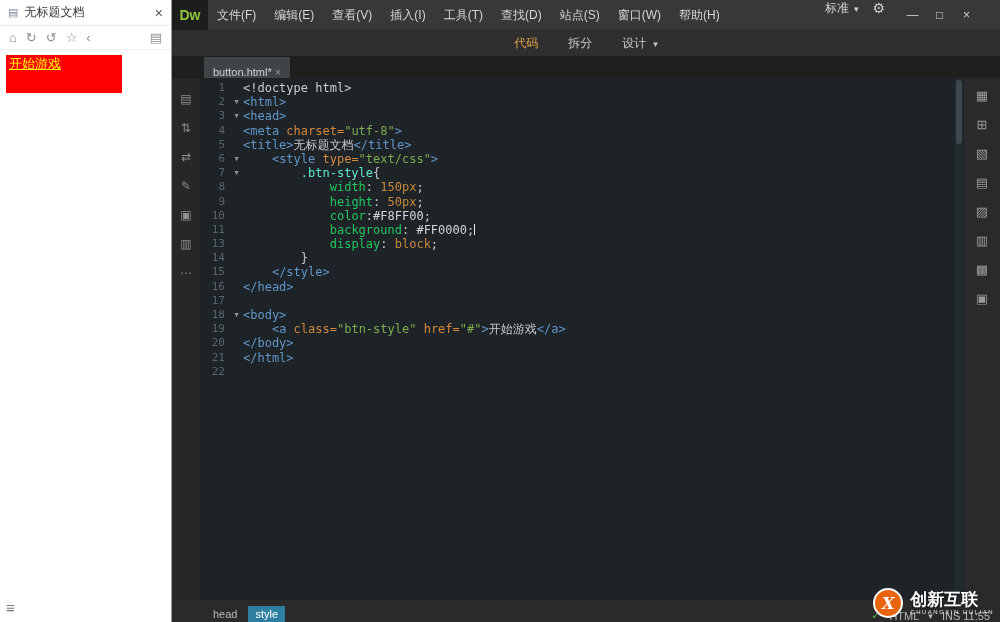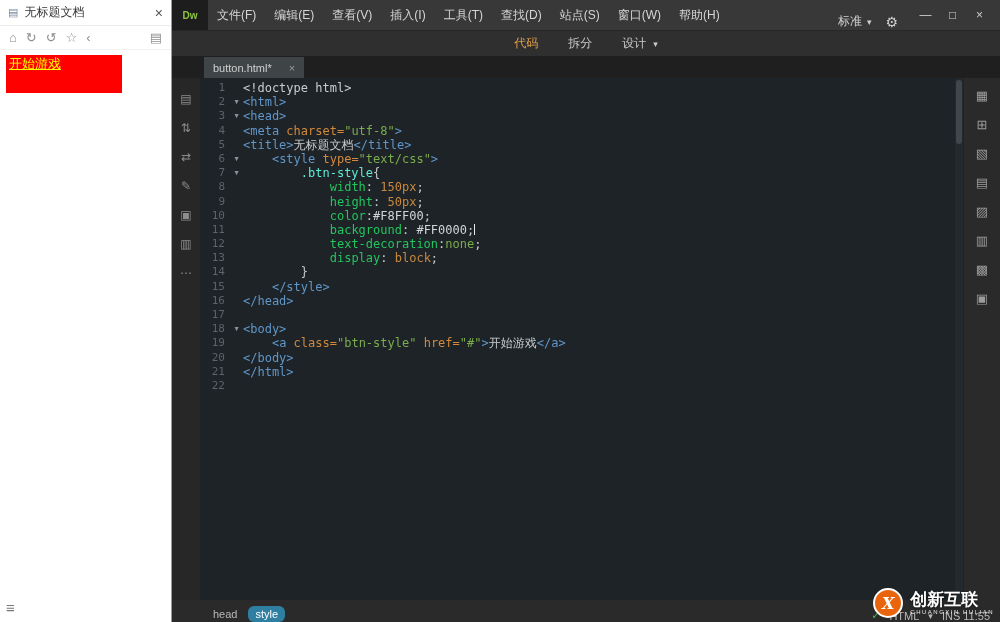--- a/index.html
+++ b/index.html
@@ -20,39 +20,39 @@
   .nav-ic.last{margin-left:auto;}
   .pv-body{padding:5px 6px;}
   .game-button{width:116px;height:38px;background:#FF0000;color:#F8FF00;font-size:13px;
                text-decoration:underline;padding:1px 3px;display:block;line-height:1.25;cursor:pointer;}
   .pv-menu{position:absolute;left:6px;bottom:6px;color:#777;font-size:15px;}
 
   
   .dw{position:absolute;left:172px;top:0;right:0;height:100%;background:#2e2e2e;}
   .menubar{height:30px;background:#383838;display:flex;align-items:center;}
   .dw-logo{width:36px;height:30px;background:#1d1d1d;color:#8dc63f;font-weight:bold;
-           font-size:10px;display:flex;align-items:center;justify-content:center;flex:none;}
+           font-size:14px;display:flex;align-items:center;justify-content:center;flex:none;}
   .menu-item{padding:0 9px;font-size:12px;color:#d6d6d6;height:30px;line-height:30px;white-space:nowrap;}
-  .menubar-right{margin-left:auto;display:flex;align-items:flex-end;gap:14px;padding-right:7px;
+  .menubar-right{margin-left:auto;display:flex;align-items:flex-start;gap:14px;padding-right:20px;
                  color:#d0d0d0;font-size:12px;}
   .workspace{display:flex;align-items:center;gap:5px;}
   .ws-arrow{font-size:9px;}
   .gear{font-size:14px;color:#cfcfcf;}
   .win-controls{display:flex;}
   .win-btn{width:27px;text-align:center;font-size:12px;color:#cccccc;height:30px;line-height:30px;}
 
   .viewbar{height:26px;background:#2f2f2f;display:flex;align-items:center;justify-content:center;
            gap:30px;border-top:1px solid #272727;}
   .view-tab{font-size:12px;color:#c9c9c9;display:flex;align-items:center;gap:7px;}
   .view-tab.active{color:#e2a24a;}
   .view-tab .dd{font-size:9px;color:#c9c9c9;}
 
   .tabbar{height:22px;background:#1f1f1f;display:flex;align-items:flex-end;}
   .doc-tab{margin-left:32px;height:21px;background:#3f4447;color:#cfcfcf;font-size:11px;
-           display:flex;align-items:center;gap:17px;padding:0 9px;}
+           display:flex;align-items:flex-end;gap:3px;padding:0 9px;}
   .tab-close{color:#9a9a9a;font-size:11px;}
 
   .main{position:absolute;top:78px;bottom:22px;left:0;right:0;display:flex;}
   .left-strip{width:28px;background:#272727;display:flex;flex-direction:column;align-items:center;
               padding-top:14px;gap:15px;color:#8d8d8d;font-size:12px;flex:none;}
   .editor{flex:1;background:#1d2327;position:relative;font-family:"DejaVu Sans Mono",monospace;
           font-size:12px;overflow:hidden;}
   .code-lines{padding-top:3px;}
   .code-line{display:flex;height:14.2px;line-height:14.2px;}
   .ln{width:30px;flex:none;text-align:right;color:#59646b;padding-right:5px;font-size:11px;}
@@ -69,21 +69,21 @@
   .tok.sel{color:#5eead4;}
   .caret{display:inline-block;width:1px;height:11px;background:#e9e9e9;vertical-align:-1px;}
   .v-scroll{position:absolute;top:0;right:0;bottom:0;width:8px;background:#232a2e;}
   .v-thumb{position:absolute;top:2px;left:1px;right:1px;height:64px;background:#3f474c;border-radius:3px;}
   .right-strip{width:37px;background:#2a2a2a;display:flex;flex-direction:column;align-items:center;
                padding-top:10px;gap:14px;color:#9c9c9c;font-size:13px;flex:none;border-left:1px solid #222;}
 
   .statusbar{position:absolute;left:0;bottom:0;right:0;height:22px;background:#2a2a2a;display:flex;
              align-items:flex-end;font-size:11px;color:#b9b9b9;padding:0 10px 0 34px;}
   .tagsel{padding:2px 7px;margin-right:4px;}
-  .tagsel.active{background:#2f7fa3;color:#fff;border-radius:6px;}
+  .tagsel.active{background:#2f7fa3;color:#fff;border-radius:0;}
   .status-right{margin-left:auto;display:flex;align-items:center;gap:9px;}
   .check{color:#53b552;}
   .status-dd{font-size:9px;}
 
   
   .watermark{position:absolute;right:6px;bottom:4px;display:flex;align-items:center;gap:7px;z-index:6;}
   .wm-logo{width:30px;height:30px;border-radius:50%;background:#e8650d;border:2px solid #fff;color:#fff;
            font-weight:bold;font-style:italic;display:flex;align-items:center;justify-content:center;
            font-size:16px;font-family:"DejaVu Serif",serif;}
   .wm-text{display:flex;flex-direction:column;line-height:1.15;}
@@ -218,25 +218,20 @@
               <span class="ln">10</span>
               <span class="fold"></span>
               <span class="codeseg"><span class="tok plain">            </span><span class="tok prop">color</span><span class="tok plain">:</span><span class="tok hex">#F8FF00</span><span class="tok plain">;</span></span>
             </div>
             <div class="code-line">
               <span class="ln">11</span>
               <span class="fold"></span>
               <span class="codeseg"><span class="tok plain">            </span><span class="tok prop">background</span><span class="tok plain">: </span><span class="tok hex">#FF0000</span><span class="tok plain">;</span><span class="caret"></span></span>
             </div>
             <div class="code-line">
-              <span class="ln">12</span>
-              <span class="fold"></span>
-              <span class="codeseg"><span class="tok plain">            </span><span class="tok prop">text-decoration</span><span class="tok plain">:</span><span class="tok str">none</span><span class="tok plain">;</span></span>
-            </div>
-            <div class="code-line">
               <span class="ln">13</span>
               <span class="fold"></span>
               <span class="codeseg"><span class="tok plain">            </span><span class="tok prop">display</span><span class="tok plain">: </span><span class="tok val">block</span><span class="tok plain">;</span></span>
             </div>
             <div class="code-line">
               <span class="ln">14</span>
               <span class="fold"></span>
               <span class="codeseg"><span class="tok plain">        }</span></span>
             </div>
             <div class="code-line">

